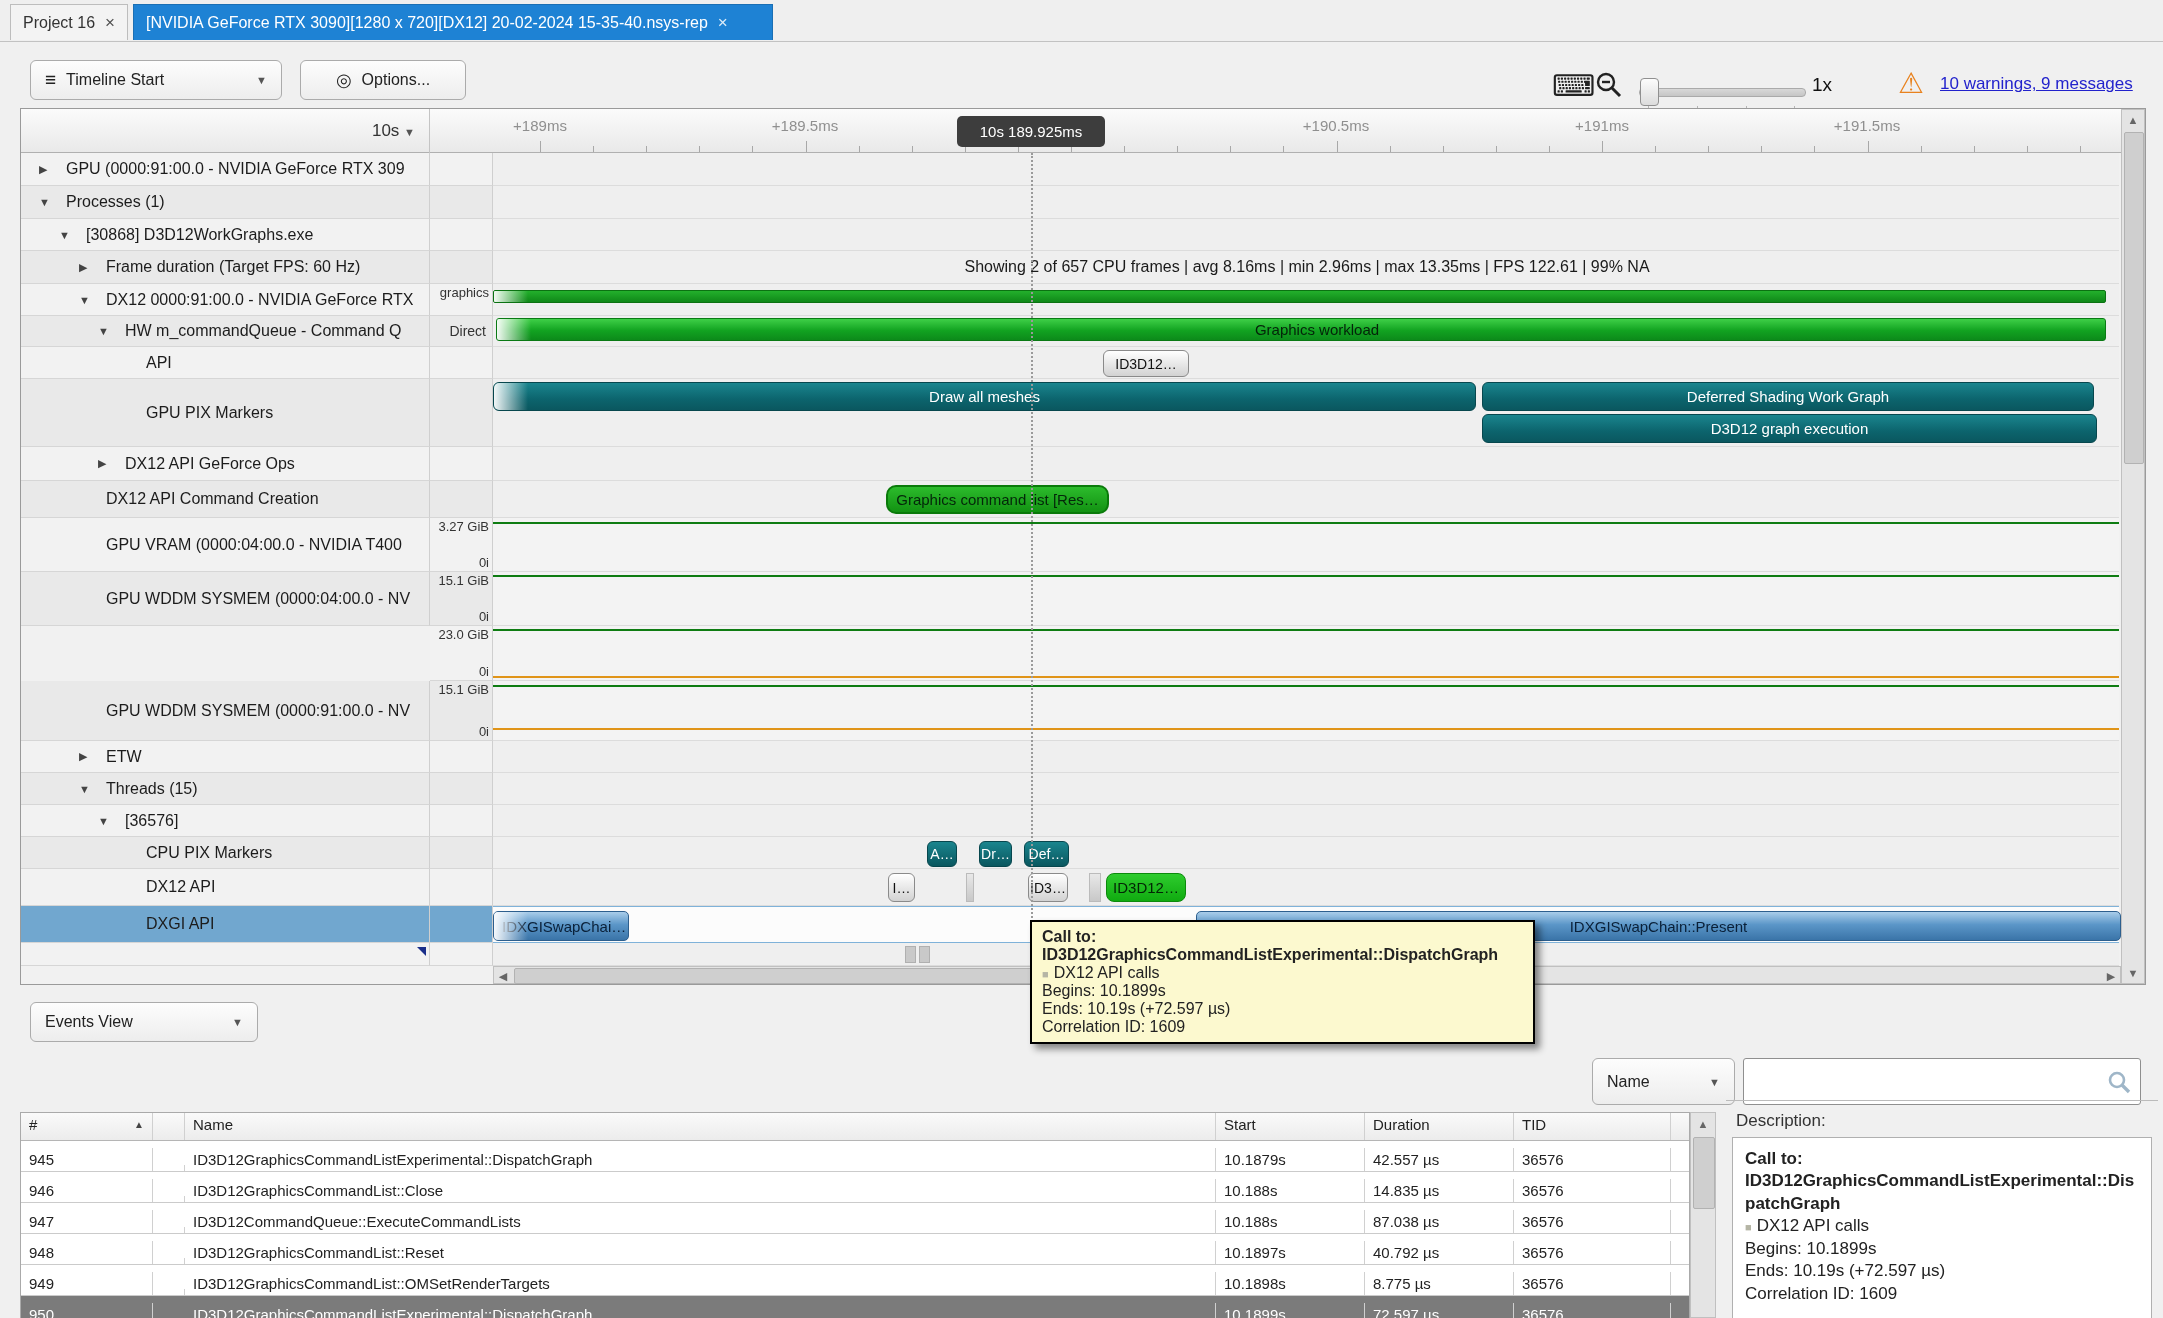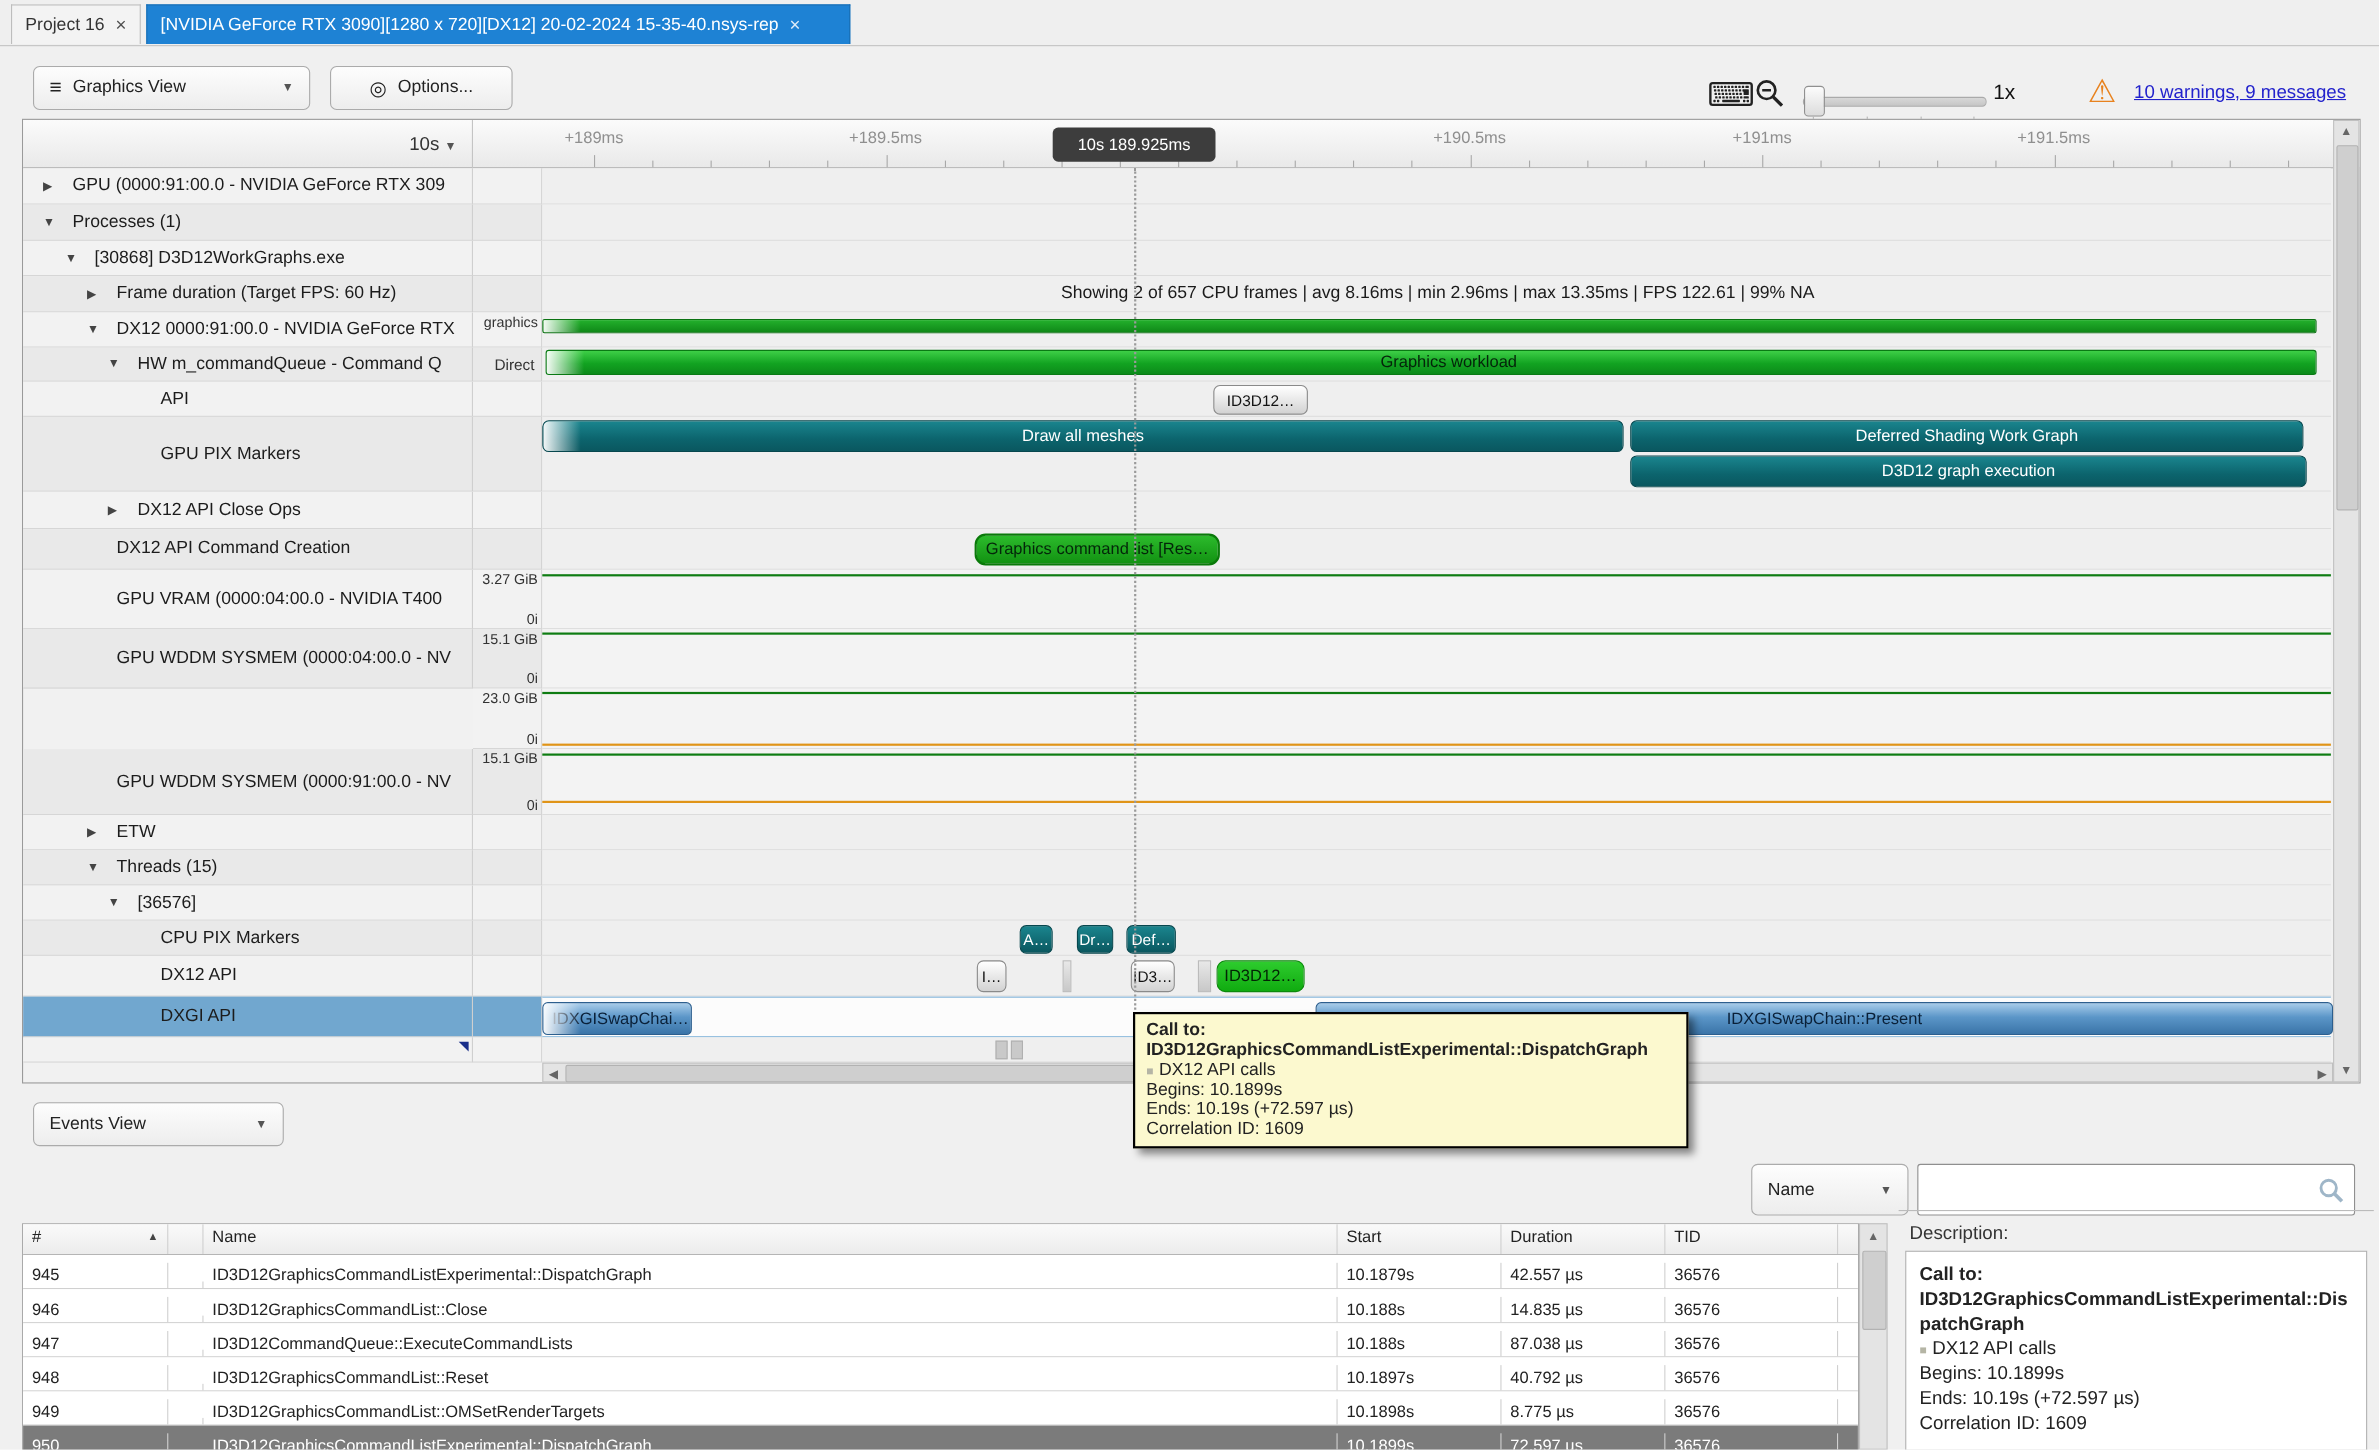--- a/index.html
+++ b/index.html
@@ -105,21 +105,21 @@
         <span class="x">×</span>
       </div>
       <div class="tab active" style="left: 133px; width: 640px;">
         <span style="overflow: hidden; white-space: nowrap;">[NVIDIA GeForce RTX 3090][1280 x 720][DX12] 20-02-2024 15-35-40.nsys-rep</span>
         <span class="x">×</span>
       </div>
     </div>
 
   <div class="btn" style="left:30px;top:60px;width:252px;">
     <span style="font-size:19px;">≡</span>
-    <span>Graphics View</span>
+    <span>Timeline Start</span>
     <span class="caret">▼</span>
   </div>
   <div class="btn" style="left:300px;top:60px;width:166px;justify-content:center;">
     <span style="font-size:18px;">◎</span>
     <span>Options...</span>
   </div>
   <div id="kbd-icon">⌨</div>
   <div id="zoomout-icon">
     <svg width="30" height="30" viewBox="0 0 30 30">
         <circle cx="12" cy="12" r="8" fill="none" stroke="#222" stroke-width="2.4"></circle>
@@ -264,21 +264,21 @@
               <span>Deferred Shading Work Graph</span>
             </div>
             <div class="bar teal" style="left: 989px; width: 615px; top: 35px; height: 29px;">
               <span>D3D12 graph execution</span>
             </div>
           </div>
         </div>
         <div class="trow" style="top: 338px; height: 34px;">
           <div class="lblcell" style="padding-left: 77px;">
             <span class="arrowsp">▶</span>
-            <span>DX12 API Close Ops</span>
+            <span>DX12 API GeForce Ops</span>
           </div>
           <div class="scalecell"></div>
           <div class="contcell"></div>
         </div>
         <div class="trow alt" style="top: 372px; height: 37px;">
           <div class="lblcell" style="padding-left: 58px;">
             <span class="arrowsp"></span>
             <span>DX12 API Command Creation</span>
           </div>
           <div class="scalecell"></div>

